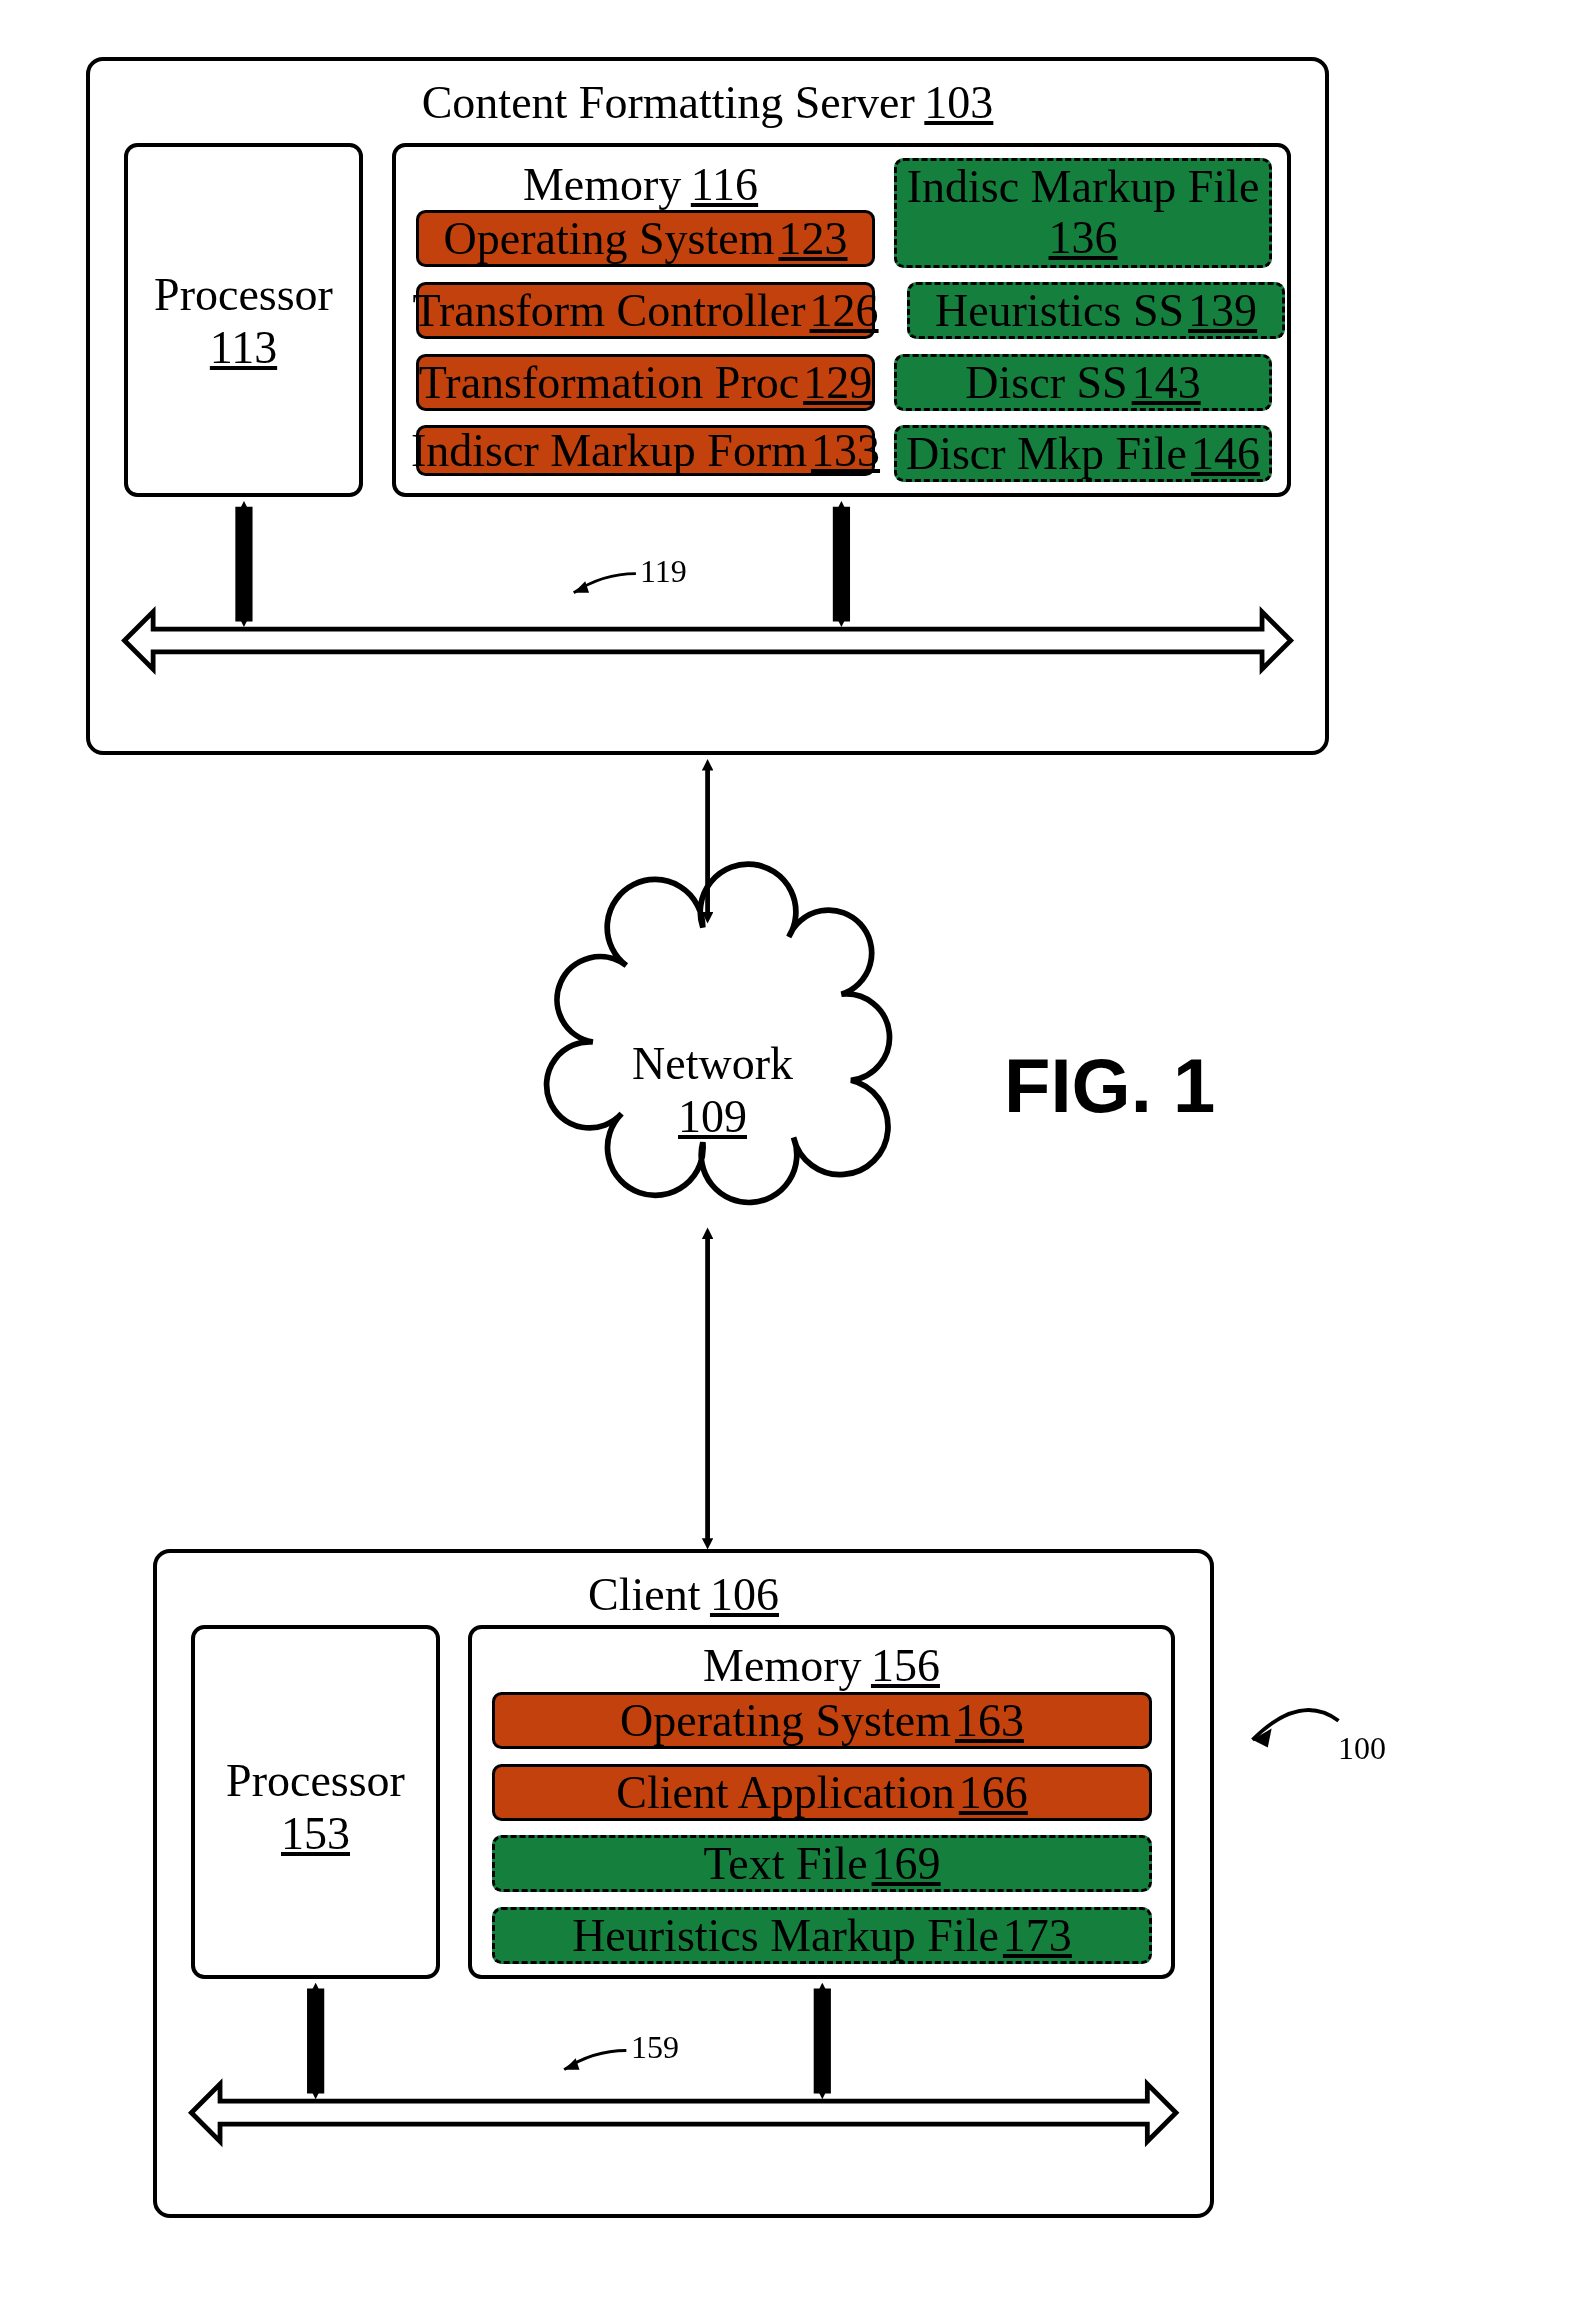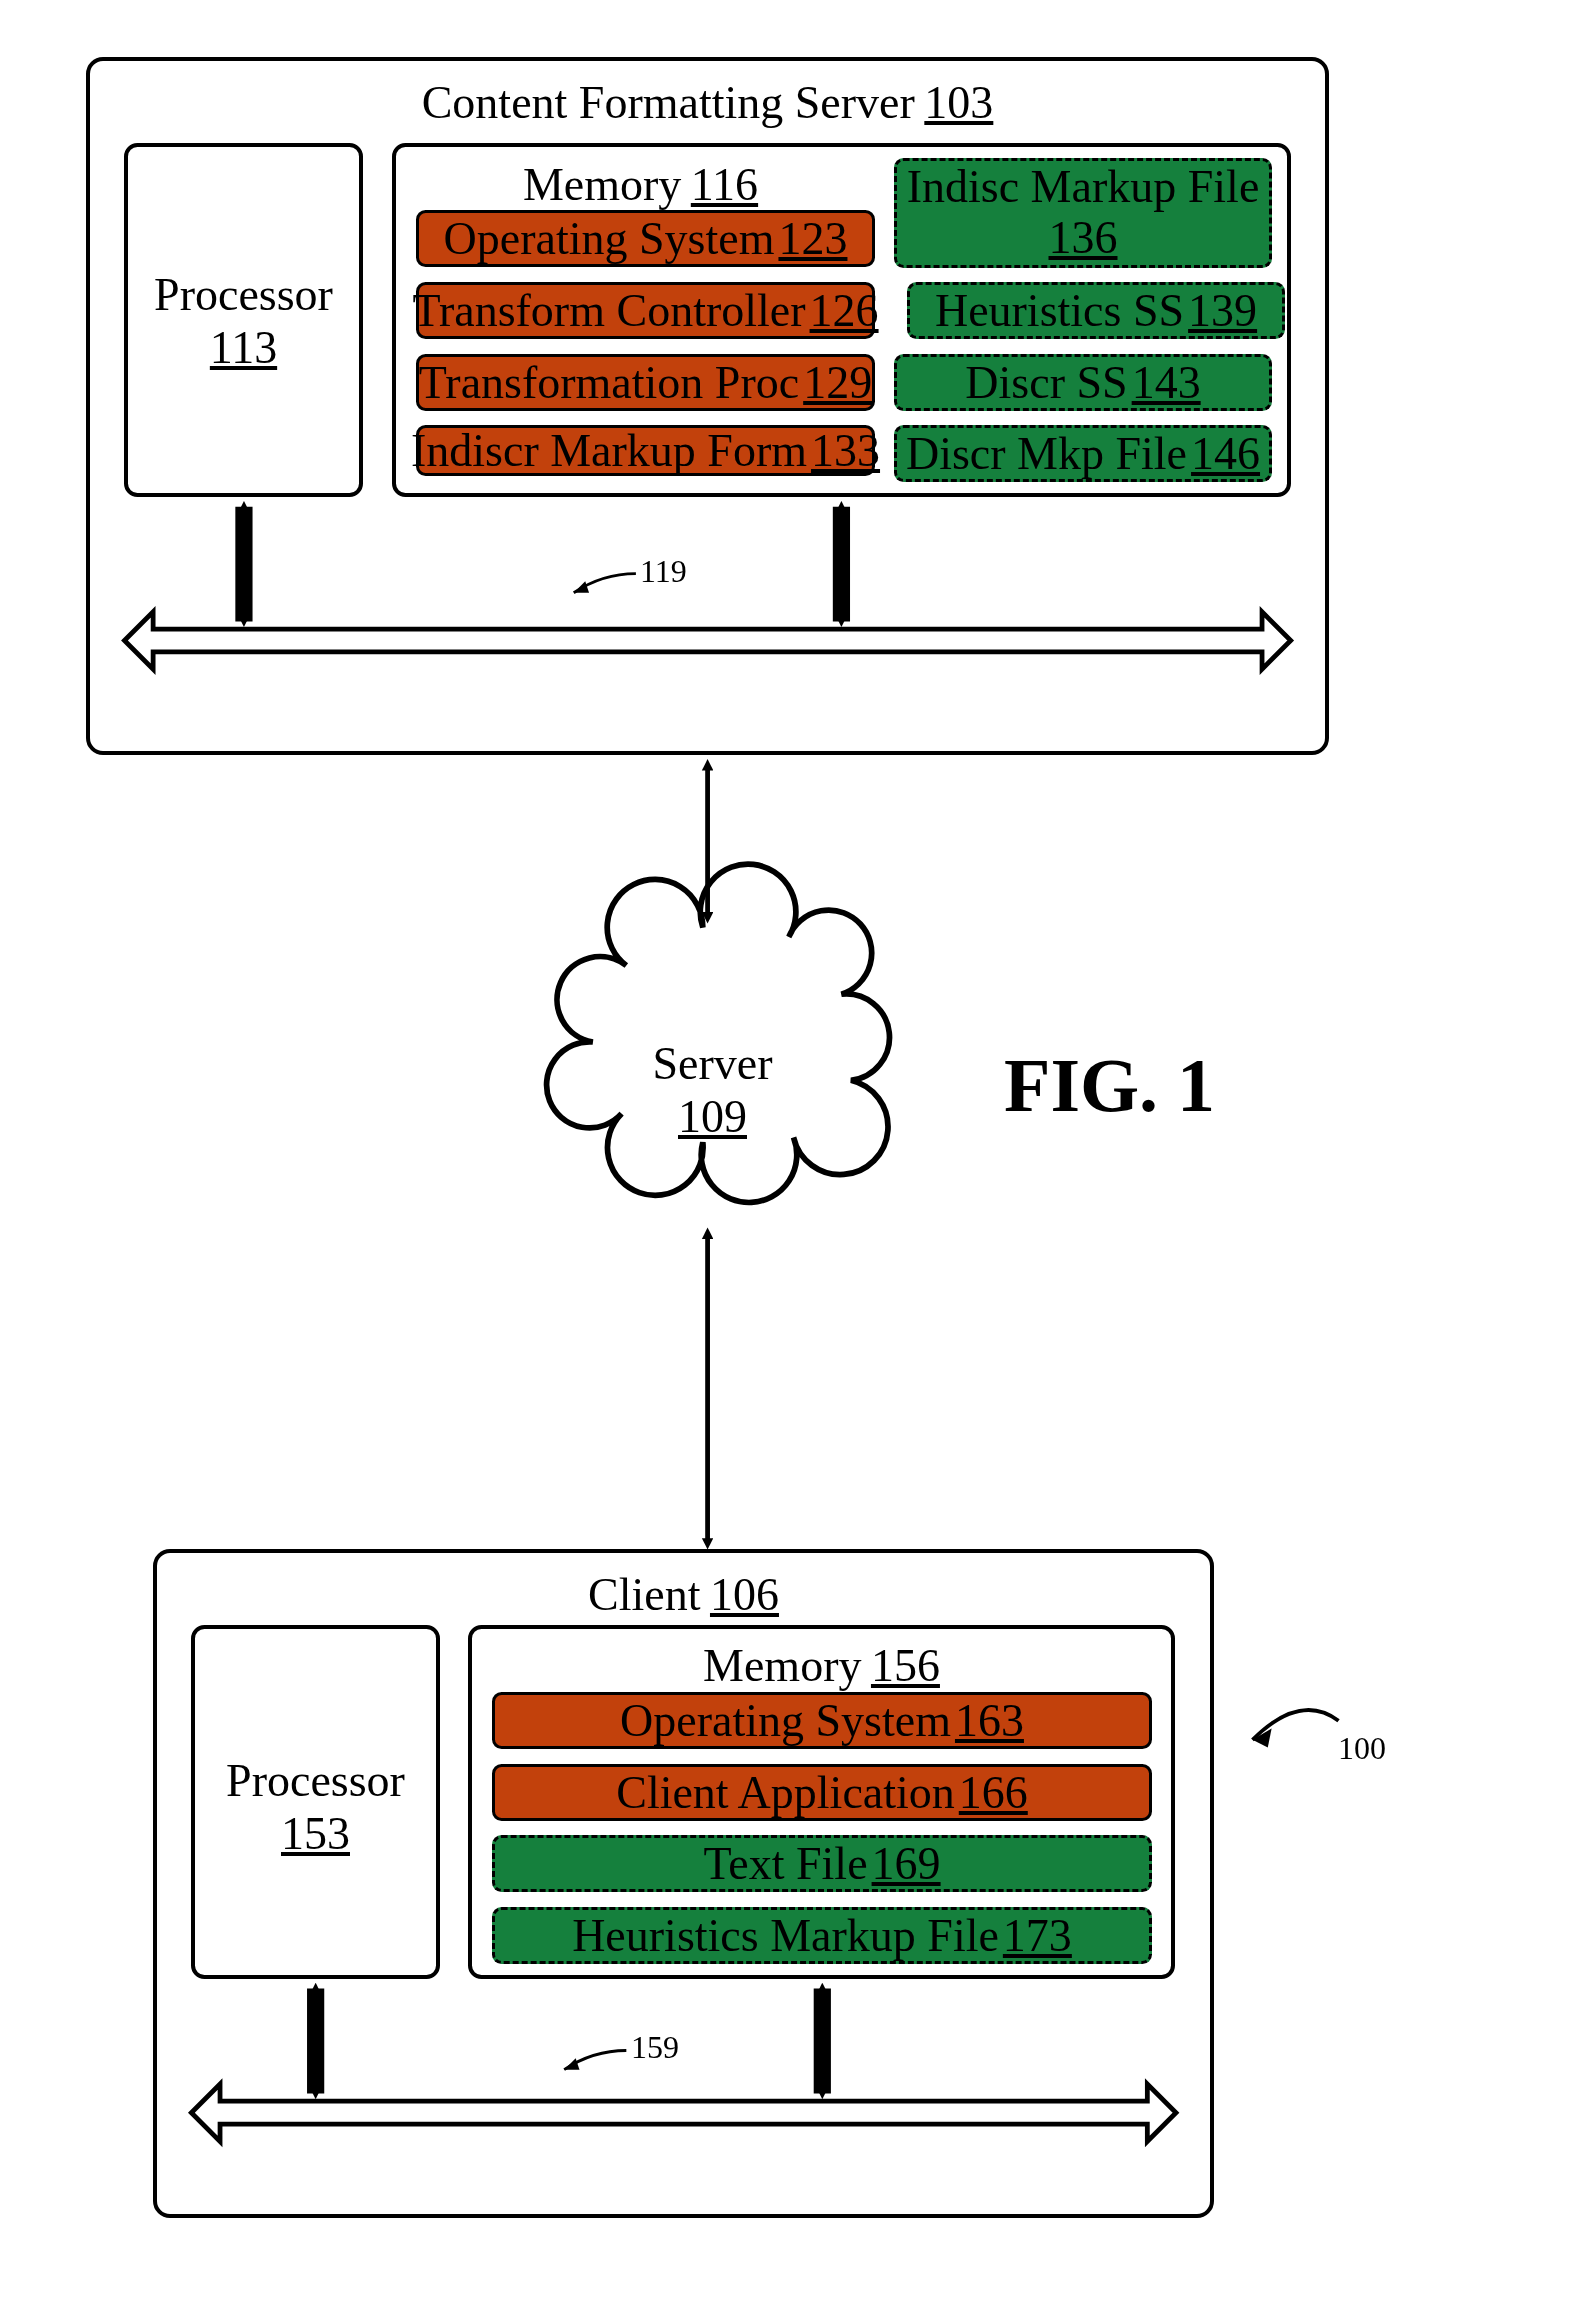--- a/index.html
+++ b/index.html
@@ -54,21 +54,21 @@
     font-size: 46px;
     white-space: nowrap;
   }
   .num {
     text-decoration: underline;
   }
   .figlabel {
     position: absolute;
     font-size: 76px;
     font-weight: bold;
-    font-family: Liberation Serif, serif;
+    font-family: Liberation Sans, sans-serif;
   }
   .refnum {
     position: absolute;
     font-size: 32px;
   }
   svg.overlay {
     position: absolute;
     left: 0; top: 0;
     width: 1571px;
     height: 2323px;
@@ -230,21 +230,21 @@
       <line x1="740" y1="1290" x2="740" y2="1615" stroke="#000" stroke-width="5" marker-start="url(#arrowSolidRev)" marker-end="url(#arrowSolid)"></line>
     </g>
 
     <g>
       <path d="M 1310 1820 Q 1360 1770 1400 1800" fill="none" stroke="#000" stroke-width="4"></path>
       <polygon points="1310,1820 1330,1808 1326,1828" fill="#000"></polygon>
     </g>
   </svg>
 
   <div class="title" style="left:574px; top:1037px; width:277px;">
-    <span class="label">Server</span><br>
+    <span class="label">Network</span><br>
     <span class="label num">109</span>
   </div>
 
   <div class="refnum" style="left:640px; top:553px;">119</div>
   <div class="refnum" style="left:631px; top:2029px;">159</div>
   <div class="refnum" style="left:1338px; top:1730px;">100</div>
 
   <div class="figlabel" style="left:1004px; top:1042px;">FIG. 1</div>
 
 </div>

